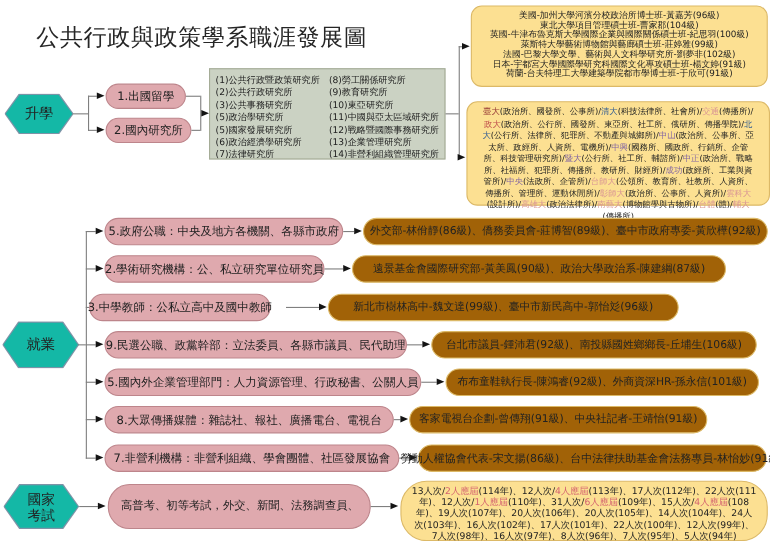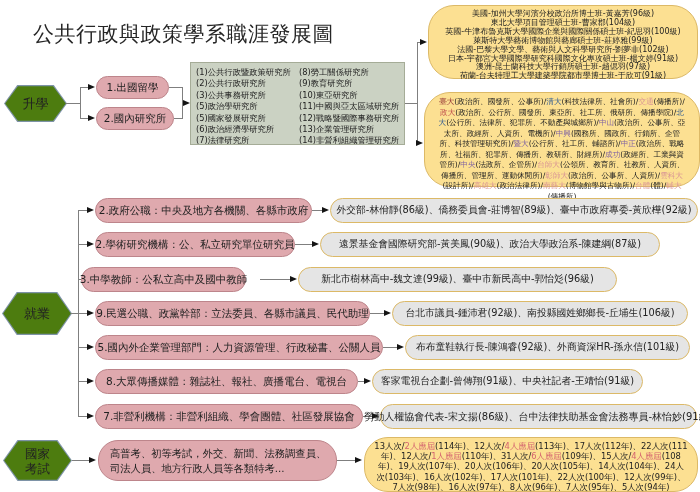--- a/index.html
+++ b/index.html
@@ -5,28 +5,28 @@
   * { box-sizing: border-box; margin: 0; padding: 0; }
   html,body { background:#fff; }
   body { font-family: "DejaVu Sans", sans-serif; color:#222; }
   #stage { position:relative; width:700px; height:492px; background:#fff; overflow:hidden; }
 
   .title { position:absolute; left:33px; top:20px; font-size:21px; letter-spacing:.5px; color:#262626; }
 
   
   .hexo { position:absolute; clip-path:polygon(21% 0,79% 0,100% 50%,79% 100%,21% 100%,0 50%); background:#7e93a7; }
   .hexi { position:absolute; inset:1.2px; clip-path:polygon(21% 0,79% 0,100% 50%,79% 100%,21% 100%,0 50%);
-          background:#4d7c0f; display:flex; flex-direction:column; align-items:center; justify-content:center;
+          background:#14b8a6; display:flex; flex-direction:column; align-items:center; justify-content:center;
           font-size:13px; line-height:15px; color:#222; }
 
   .pbox { position:absolute; background:#dfa9ae; border:1px solid #bd858b; border-radius:13px;
           display:flex; align-items:center; justify-content:center; font-size:10.5px; color:#222; white-space:nowrap; }
-  .ybox { position:absolute; background:#e5e5e5; border:1px solid #dcb967; border-radius:13px;
+  .ybox { position:absolute; background:#a16207; border:1px solid #dcb967; border-radius:13px;
           display:flex; align-items:center; justify-content:center; font-size:9.8px; color:#222; white-space:nowrap; }
-  .ybig { position:absolute; background:#fce092; border:1px solid #dcb967; border-radius:26px;
+  .ybig { position:absolute; background:#fce092; border:1px solid #dcb967; border-radius:10px;
           color:#222; text-align:center; }
   .gbox { position:absolute; background:#cbd2c3; border:1px solid #a5ac97; display:flex; padding:4px 0 0 5px; }
   .gcol { font-size:8.3px; line-height:11.4px; white-space:nowrap; }
   .gcol:first-child { width:103px; }
 
   #abroad { font-size:8px; line-height:8.9px; padding-top:4px; }
   #domestic { font-size:7.6px; line-height:10.5px; padding:4px 13px 0 13px; }
   #exam-pink { position:absolute; background:#dfa9ae; border:1px solid #bd858b; border-radius:20px;
                font-size:10.3px; line-height:15px; color:#222; display:flex; flex-direction:column;
                justify-content:center; padding-left:11px; white-space:nowrap; }
@@ -71,21 +71,20 @@
       </div>
   </div>
 
   <div id="abroad" class="ybig" style="left:428px;top:5px;width:270px;height:74px">
       <div>美國-加州大學河濱分校政治所博士班-黃嘉芳(96級)</div>
       <div>東北大學項目管理碩士班-曹家郡(104級)</div>
       <div>英國-牛津布魯克斯大學國際企業與國際關係碩士班-紀思羽(100級)</div>
       <div>萊斯特大學藝術博物館與藝廊碩士班-莊婷雅(99級)</div>
       <div>法國-巴黎大學文學、藝術與人文科學研究所-劉夢非(102級)</div>
       <div>日本-宇都宮大學國際學研究科國際文化專攻碩士班-楊文婷(91級)</div>
-      <div>澳洲-昆士蘭科技大學行銷所碩士班-趙偲羽(97級)</div>
       <div>荷蘭-台夫特理工大學建築學院都市學博士班-于欣可(91級)</div>
     </div>
   <div id="domestic" class="ybig" style="left:424px;top:92px;width:276px;height:95px"><span style="color: rgb(149, 55, 53);">臺大</span><span>(政治所、國發所、公事所)/</span><span style="color: rgb(55, 96, 146);">清大</span><span>(科技法律所、社會所)/</span><span style="color: rgb(217, 150, 148);">交通</span><span>(傳播所)/</span><span style="color: rgb(192, 80, 77);">政大</span><span>(政治所、公行所、國發所、東亞所、社工所、俄研所、傳播學院)/</span><span style="color: rgb(55, 96, 146);">北大</span><span>(公行所、法律所、犯罪所、不動產與城鄉所)/</span><span style="color: rgb(128, 100, 162);">中山</span><span>(政治所、公事所、亞太所、政經所、人資所、電機所)/</span><span style="color: rgb(128, 100, 162);">中興</span><span>(國務所、國政所、行銷所、企管所、科技管理研究所)/</span><span style="color: rgb(128, 100, 162);">暨大</span><span>(公行所、社工所、輔諮所)/</span><span style="color: rgb(128, 100, 162);">中正</span><span>(政治所、戰略所、社福所、犯罪所、傳播所、教研所、財經所)/</span><span style="color: rgb(128, 100, 162);">成功</span><span>(政經所、工業與資管所)/</span><span style="color: rgb(128, 100, 162);">中央</span><span>(法政所、企管所)/</span><span style="color: rgb(217, 150, 148);">台師大</span><span>(公領所、教育所、社教所、人資所、傳播所、管理所、運動休閒所)/</span><span style="color: rgb(217, 150, 148);">彰師大</span><span>(政治所、公事所、人資所)/</span><span style="color: rgb(217, 150, 148);">雲科大</span><span>(設計所)/</span><span style="color: rgb(217, 150, 148);">高雄大</span><span>(政治法律所)/</span><span style="color: rgb(217, 150, 148);">南藝大</span><span>(博物館學與古物所)/</span><span style="color: rgb(217, 150, 148);">台體</span><span>(體)/</span><span style="color: rgb(217, 150, 148);">輔大</span><span>(傳播所)</span></div>
 
   <div class="ln lh" style="left:66px;top:103px;width:14px"></div>
   <div class="ln lv" style="left:80px;top:87px;height:32px"></div>
   <div class="ln lh" style="left:80px;top:87px;width:8px"></div>
   <div class="ar" style="left:88px;top:84px"></div>
   <div class="ln lh" style="left:80px;top:118px;width:8px"></div>
   <div class="ar" style="left:88px;top:115px"></div>
@@ -100,21 +99,21 @@
   <div class="ar" style="left:416px;top:140px"></div>
 
   <div class="hexo" style="left:2px;top:292px;width:70px;height:43px">
     <div class="hexi">就業</div>
   </div>
   <div class="ln lh" style="left:71px;top:313px;width:7px"></div>
   <div class="ln lv" style="left:78px;top:210px;height:207px"></div>
 
   <div class="ln lh" style="left:78px;top:210px;width:9px"></div>
   <div class="ar" style="left:87px;top:207px"></div>
-  <div class="pbox" style="left:95px;top:198px;width:217px;height:25px">2.政府公職：中央及地方各機關、各縣市政府</div>
+  <div class="pbox" style="left:95px;top:198px;width:217px;height:25px">5.政府公職：中央及地方各機關、各縣市政府</div>
   <div class="ln lh" style="left:312px;top:210px;width:10px"></div>
   <div class="ar" style="left:322px;top:207px"></div>
   <div class="ybox" style="left:330px;top:198px;width:368px;height:25px">外交部-林佾靜(86級)、僑務委員會-莊博智(89級)、臺中市政府專委-黃欣樺(92級)</div>
 
   <div class="ln lh" style="left:78px;top:244px;width:9px"></div>
   <div class="ar" style="left:87px;top:241px"></div>
   <div class="pbox" style="left:95px;top:232px;width:200px;height:25px">2.學術研究機構：公、私立研究單位研究員</div>
   <div class="ln lh" style="left:295px;top:244px;width:17px"></div>
   <div class="ar" style="left:312px;top:241px"></div>
   <div class="ybox" style="left:320px;top:232px;width:340px;height:25px">遠景基金會國際研究部-黃美鳳(90級)、政治大學政治系-陳建綱(87級)</div>
@@ -157,19 +156,18 @@
   <div class="hexo" style="left:3px;top:440px;width:69px;height:41px">
     <div class="hexi" style="font-size:12.5px">
       <span>國家</span>
       <span>考試</span>
     </div>
   </div>
   <div class="ln lh" style="left:72px;top:460px;width:17px"></div>
   <div class="ar" style="left:89px;top:457px"></div>
   <div id="exam-pink" style="left:98px;top:440px;width:239px;height:41px">
     <div>高普考、初等考試，外交、新聞、法務調查員、</div>
-    <div>司法人員、地方行政人員等各類特考...</div>
   </div>
   <div class="ln lh" style="left:337px;top:460px;width:18px"></div>
   <div class="ar" style="left:355px;top:457px"></div>
   <div id="exam-stats" class="ybig" style="left:364px;top:437px;width:334px;height:55px"><span>13人次/</span><span style="color: rgb(212, 99, 111);">2人應屆</span><span>(114年)、12人次/</span><span style="color: rgb(212, 99, 111);">4人應屆</span><span>(113年)、17人次(112年)、22人次(111年)、12人次/</span><span style="color: rgb(212, 99, 111);">1人應屆</span><span>(110年)、31人次/</span><span style="color: rgb(212, 99, 111);">6人應屆</span><span>(109年)、15人次/</span><span style="color: rgb(212, 99, 111);">4人應屆</span><span>(108年)、19人次(107年)、20人次(106年)、20人次(105年)、14人次(104年)、24人次(103年)、16人次(102年)、17人次(101年)、22人次(100年)、12人次(99年)、7人次(98年)、16人次(97年)、8人次(96年)、7人次(95年)、5人次(94年)</span></div>
 
 </div>
 
 </body></html>

